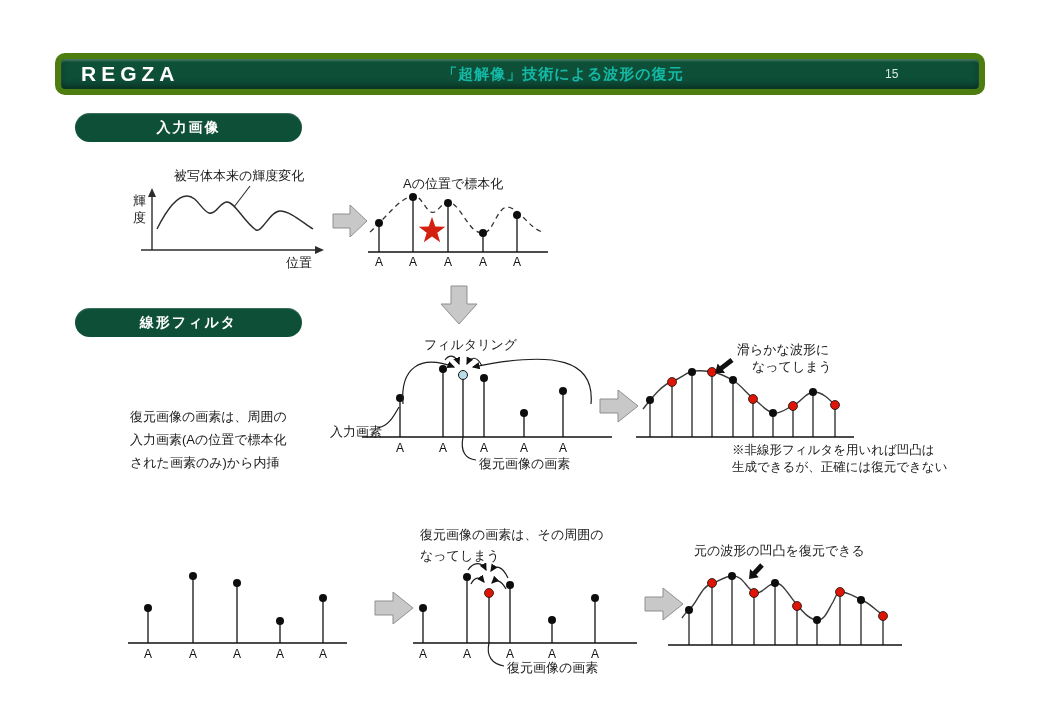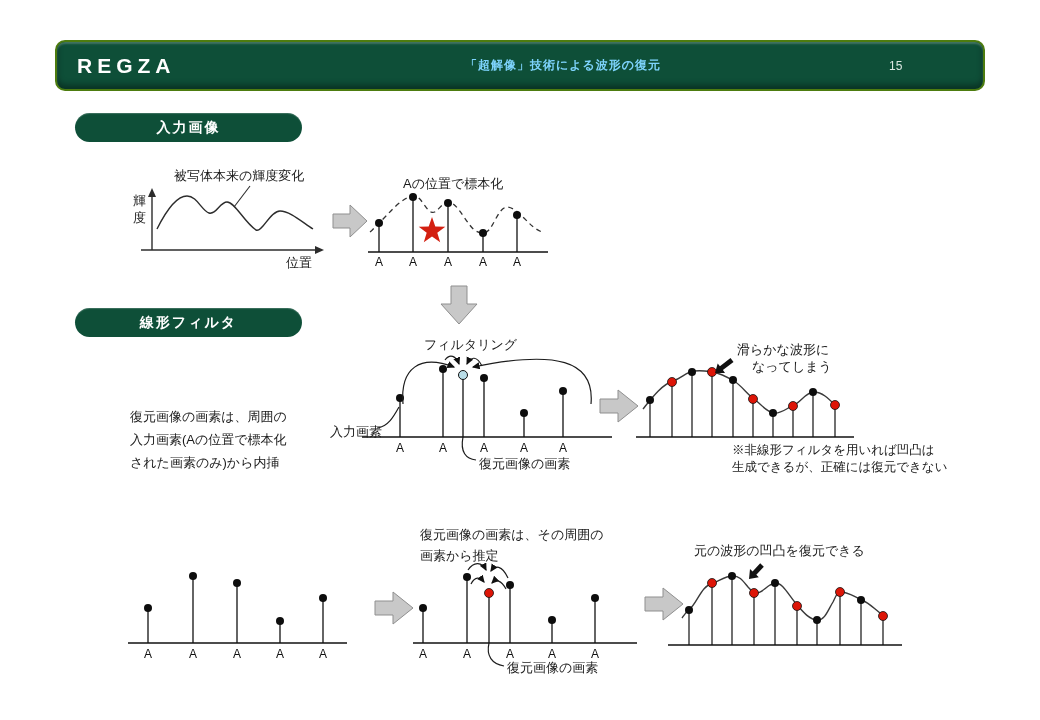--- a/index.html
+++ b/index.html
@@ -1,24 +1,24 @@
 <!DOCTYPE html>
 <html><head>
 <meta charset="utf-8">
 <style>
   html,body{margin:0;padding:0;background:#fff;}
   .slide{position:relative;width:1040px;height:720px;background:#ffffff;overflow:hidden;
          font-family:"Liberation Sans",sans-serif;}
   
-  .titlebar{position:absolute;left:55px;top:40px;width:930px;height:51px;border-radius:10px;
+  .titlebar{position:absolute;left:55px;top:53px;width:930px;height:42px;border-radius:10px;
             background:#0e4f38;display:flex;align-items:center;
             box-shadow:inset 0 2px 2px rgba(255,255,255,.22), inset 0 -4px 6px rgba(0,0,0,.38);
-            border:2px solid #4d7c0f;box-sizing:border-box;}
+            border:6px solid #4d7c0f;box-sizing:border-box;}
   .logo{color:#fff;font-weight:700;font-size:21px;letter-spacing:5px;padding-left:20px;width:160px;}
-  .ttl{flex:1;text-align:center;color:#7dd3fc;font-weight:700;font-size:12px;letter-spacing:1px;}
+  .ttl{flex:1;text-align:center;color:#14b8a6;font-weight:700;font-size:15px;letter-spacing:1px;}
   .pgnum{width:60px;padding-right:34px;color:#dce8e2;font-size:12px;}
   
   .pill{position:absolute;left:75px;width:227px;height:29px;border-radius:15px;background:#0e4f38;
         color:#fff;font-weight:700;font-size:14px;letter-spacing:2px;display:flex;align-items:center;
         justify-content:center;box-shadow:inset 0 1px 1px rgba(255,255,255,.2);}
   
   .lbl{position:absolute;font-size:13px;color:#1a1a1a;white-space:pre-line;line-height:17px;z-index:2;}
   .desc{line-height:23px;margin-top:48px;}
   .desc2{line-height:21px;}
   svg.art{position:absolute;left:0;top:0;width:1040px;height:720px;z-index:1;}
@@ -49,21 +49,21 @@
 された画素のみ)から内挿</div>
   <div class="lbl" style="left:424px;top:336px">フィルタリング</div>
   <div class="lbl" style="left:330px;top:423px">入力画素</div>
   <div class="lbl" style="left:479px;top:455px">復元画像の画素</div>
   <div class="lbl" style="left:737px;top:341px">滑らかな波形に</div>
   <div class="lbl" style="left:752px;top:358px">なってしまう</div>
   <div class="lbl" style="left:732px;top:442px;font-size:12.5px">※非線形フィルタを用いれば凹凸は
 生成できるが、正確には復元できない</div>
 
   <div class="lbl desc2" style="left:420px;top:524px">復元画像の画素は、その周囲の
-画素から推定</div>
+なってしまう</div>
   <div class="lbl" style="left:507px;top:659px">復元画像の画素</div>
   <div class="lbl" style="left:694px;top:542px">元の波形の凹凸を復元できる</div>
 
   <svg class="art" viewBox="0 0 1040 720">
     <defs>
       <marker id="ah" markerWidth="8" markerHeight="8" refX="5.5" refY="3" orient="auto">
         <path d="M0,0 L6.5,3 L0,6 z" fill="#111"></path>
       </marker>
     </defs>
 

